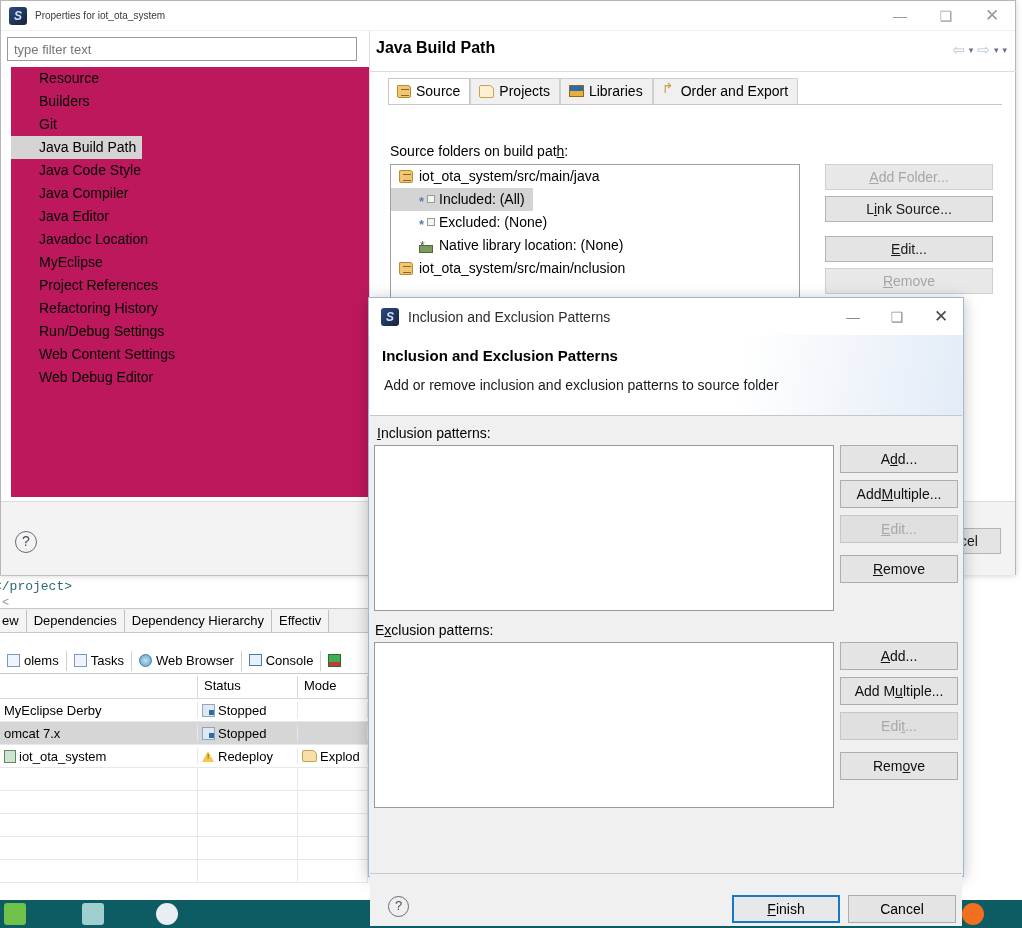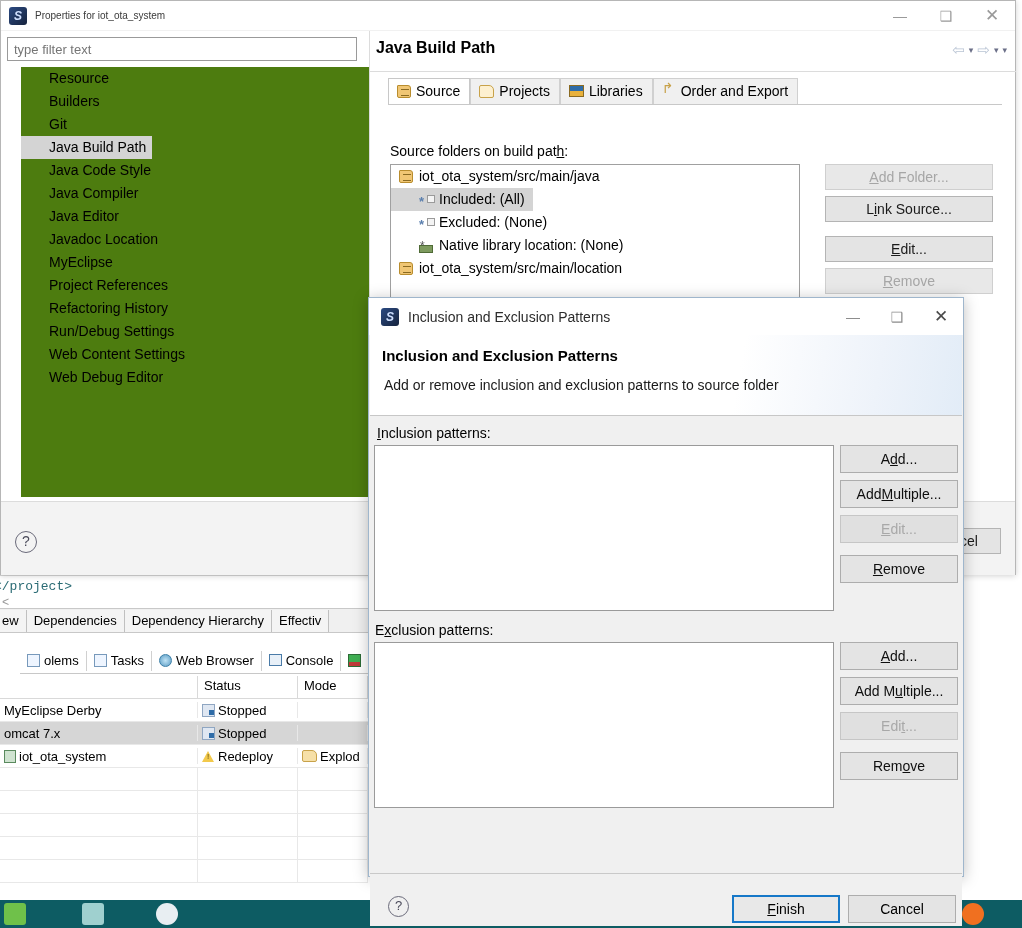--- a/index.html
+++ b/index.html
@@ -33,21 +33,20 @@
     overflow: hidden;
   }
   .ide-tabrow .t { padding: 3px 7px 4px 7px; border-right: 1px solid #c0c0c0; background: #f4f4f4; }
   .ide-tabrow .t.first { padding-left: 2px; }
 
   .ide-viewtabs {
     position: absolute; left: 0; top: 648px; width: 368px; height: 26px;
     background: #ffffff; display: flex; align-items: center;
     font-size: 13px; white-space: nowrap; overflow: hidden;
     border-bottom: 1px solid #c8c8c8;
-    margin-left: 20px;
   }
   .ide-viewtabs .vt { display: flex; align-items: center; gap: 4px; padding: 2px 7px 3px 7px;
      border-right: 1px solid #d0d0d0; }
   .ide-viewtabs .vt.active { font-weight: bold; gap: 32px; }
 
   .srv-table {
     position: absolute; left: 0; top: 676px; width: 368px; height: 210px;
     background: #ffffff; font-size: 13px;
   }
   .srv-head { display: flex; height: 23px; border-bottom: 1px solid #d9d9d9; background: #fff; }
@@ -91,22 +90,22 @@
 
   .prop-body { position: absolute; left:0; top:30px; width: 1014px; height: 544px; }
 
   .filter-input {
     position: absolute; left: 6px; top: 6px; width: 350px; height: 24px;
     border: 1px solid #9a9a9a; background: #fff; color: #6e6e6e;
     font-size: 13px; padding: 2px 6px; outline: none;
     font-family: "Liberation Sans", sans-serif;
   }
   .prop-tree {
-    position: absolute; left: 20px; top: 36px; width: 360px; height: 430px;
-    background: #4d7c0f; overflow: hidden;
+    position: absolute; left: 10px; top: 36px; width: 360px; height: 430px;
+    background: #be185d; overflow: hidden;
   }
   .tree-item { height: 23px; line-height: 23px; padding-left: 28px; font-size: 14px; }
   .tree-item.selected { background: #d4d4d4; display:inline-block; padding-right:6px; }
   .tree-item-wrap { height: 23px; }
 
   .prop-right {
     position: absolute; left: 368px; top: 0px; width: 646px; height: 470px;
     border-left: 1px solid #dcdcdc; background: #fff;
   }
   .prop-page-title {
@@ -475,21 +474,21 @@
           </div>
         <div class="bp-row-wrap">
             <span class="bp-row indent1">
           <span class="ico ico-native"></span>
           <span>Native library location: (None)</span>
         </span>
           </div>
         <div class="bp-row-wrap">
             <span class="bp-row indent0">
           <span class="ico ico-folder-pkg"></span>
-          <span>iot_ota_system/src/main/location</span>
+          <span>iot_ota_system/src/main/nclusion</span>
         </span>
           </div>
       </div>
 
       <div class="bp-buttons">
         <div class="ebtn disabled"><span class="u">A</span>dd Folder...</div>
         <div class="ebtn">L<span class="u">i</span>nk Source...</div>
         <div class="ebtn spacer-top"><span class="u">E</span>dit...</div>
         <div class="ebtn disabled"><span class="u">R</span>emove</div>
       </div>

